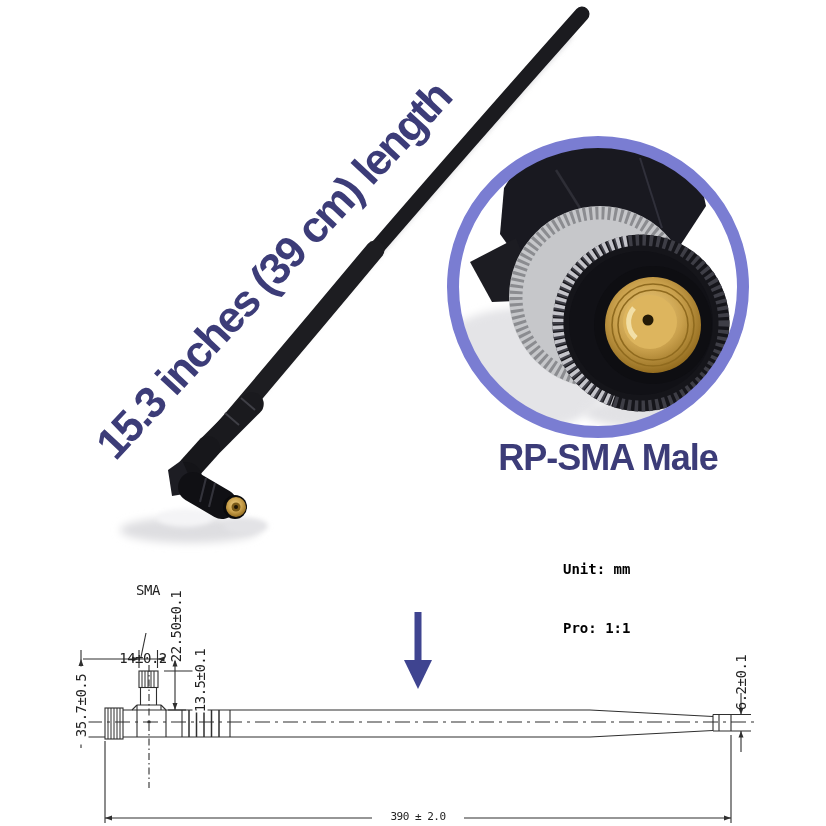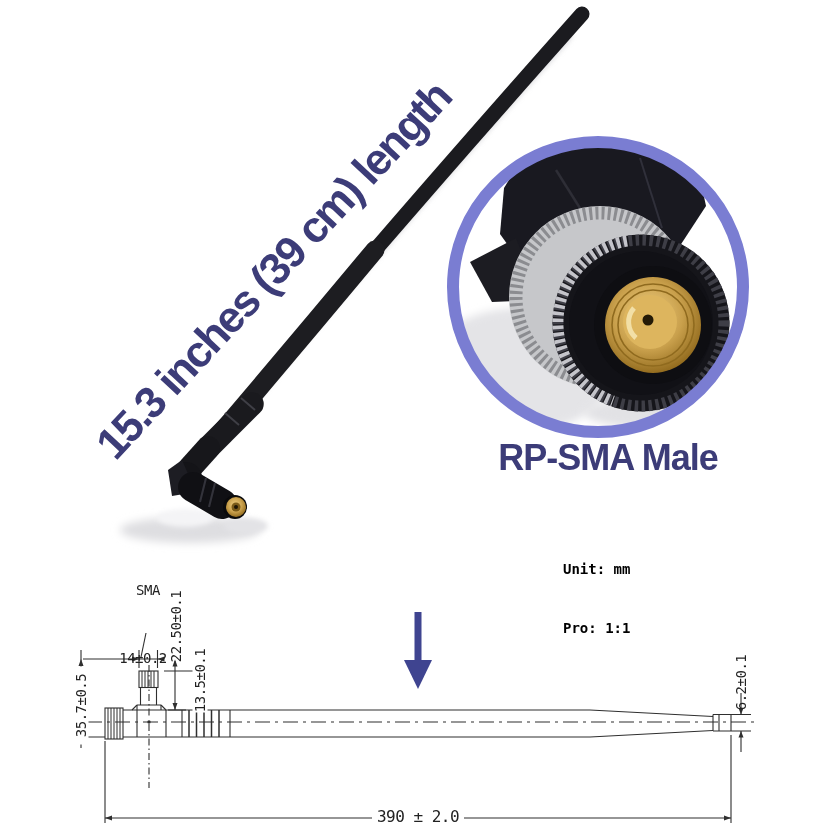--- a/index.html
+++ b/index.html
@@ -19,21 +19,21 @@
   .dim{position:absolute;font-family:"DejaVu Sans Mono",monospace;font-size:14px;
        color:#222;letter-spacing:-0.5px;text-align:center;white-space:nowrap;line-height:15px;}
   .rot{transform:rotate(-90deg);}
   .wbg{background:#fff;}
   #dim-sma{left:131px;top:583px;width:34px;}
   #dim-14{left:86px;top:651px;width:52px;margin-left:31px;}
   #dim-2250{left:139px;top:619px;width:74px;}
   #dim-135{left:168px;top:673px;width:64px;}
   #dim-357{left:42px;top:698px;width:78px;}
   #dim-62{left:711px;top:675px;width:60px;}
-  #dim-390{left:372px;top:809px;width:92px;font-size:16px;}
+  #dim-390{left:372px;top:809px;width:92px;font-size:11px;}
 </style>
 </head>
 <body>
 
 <div id="page">
 
 <svg id="art" width="826" height="826" viewBox="0 0 826 826">
   <defs>
     <radialGradient id="goldGrad" cx="45%" cy="40%" r="65%">
       <stop offset="0%" stop-color="#f0d084"></stop>

